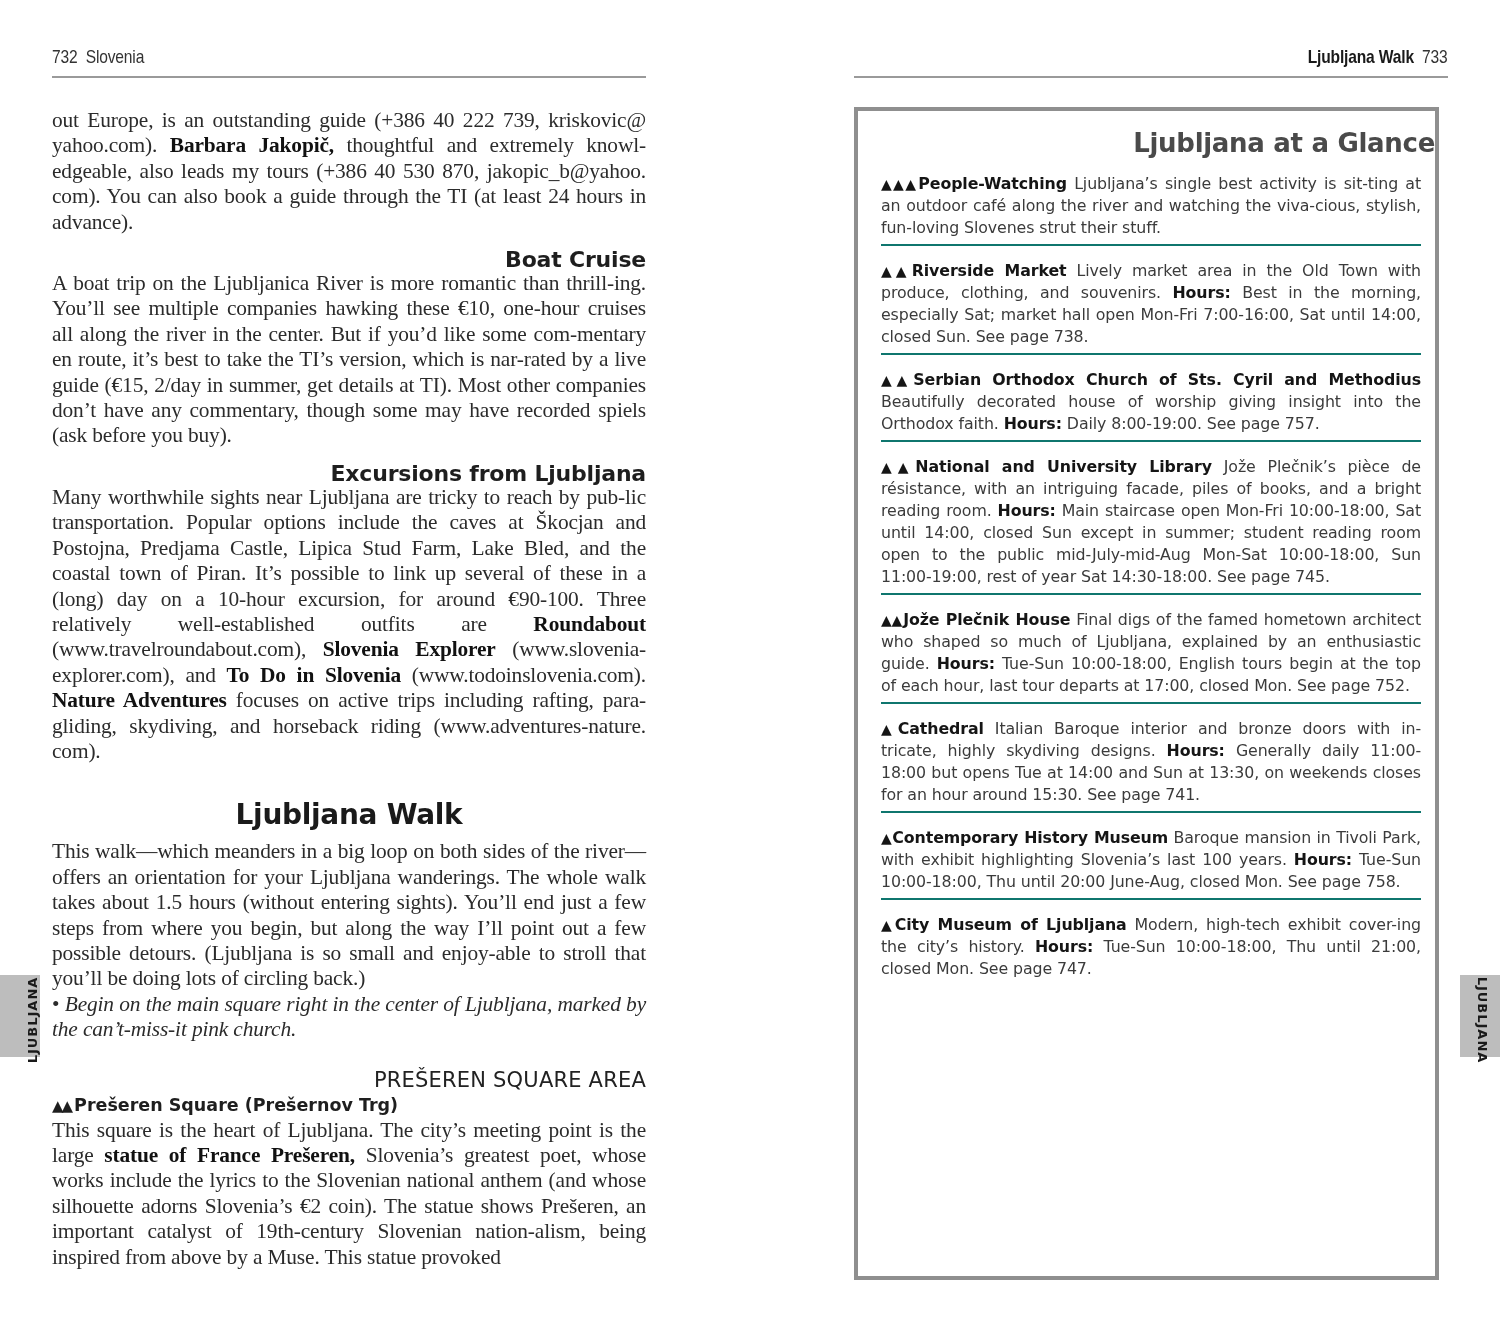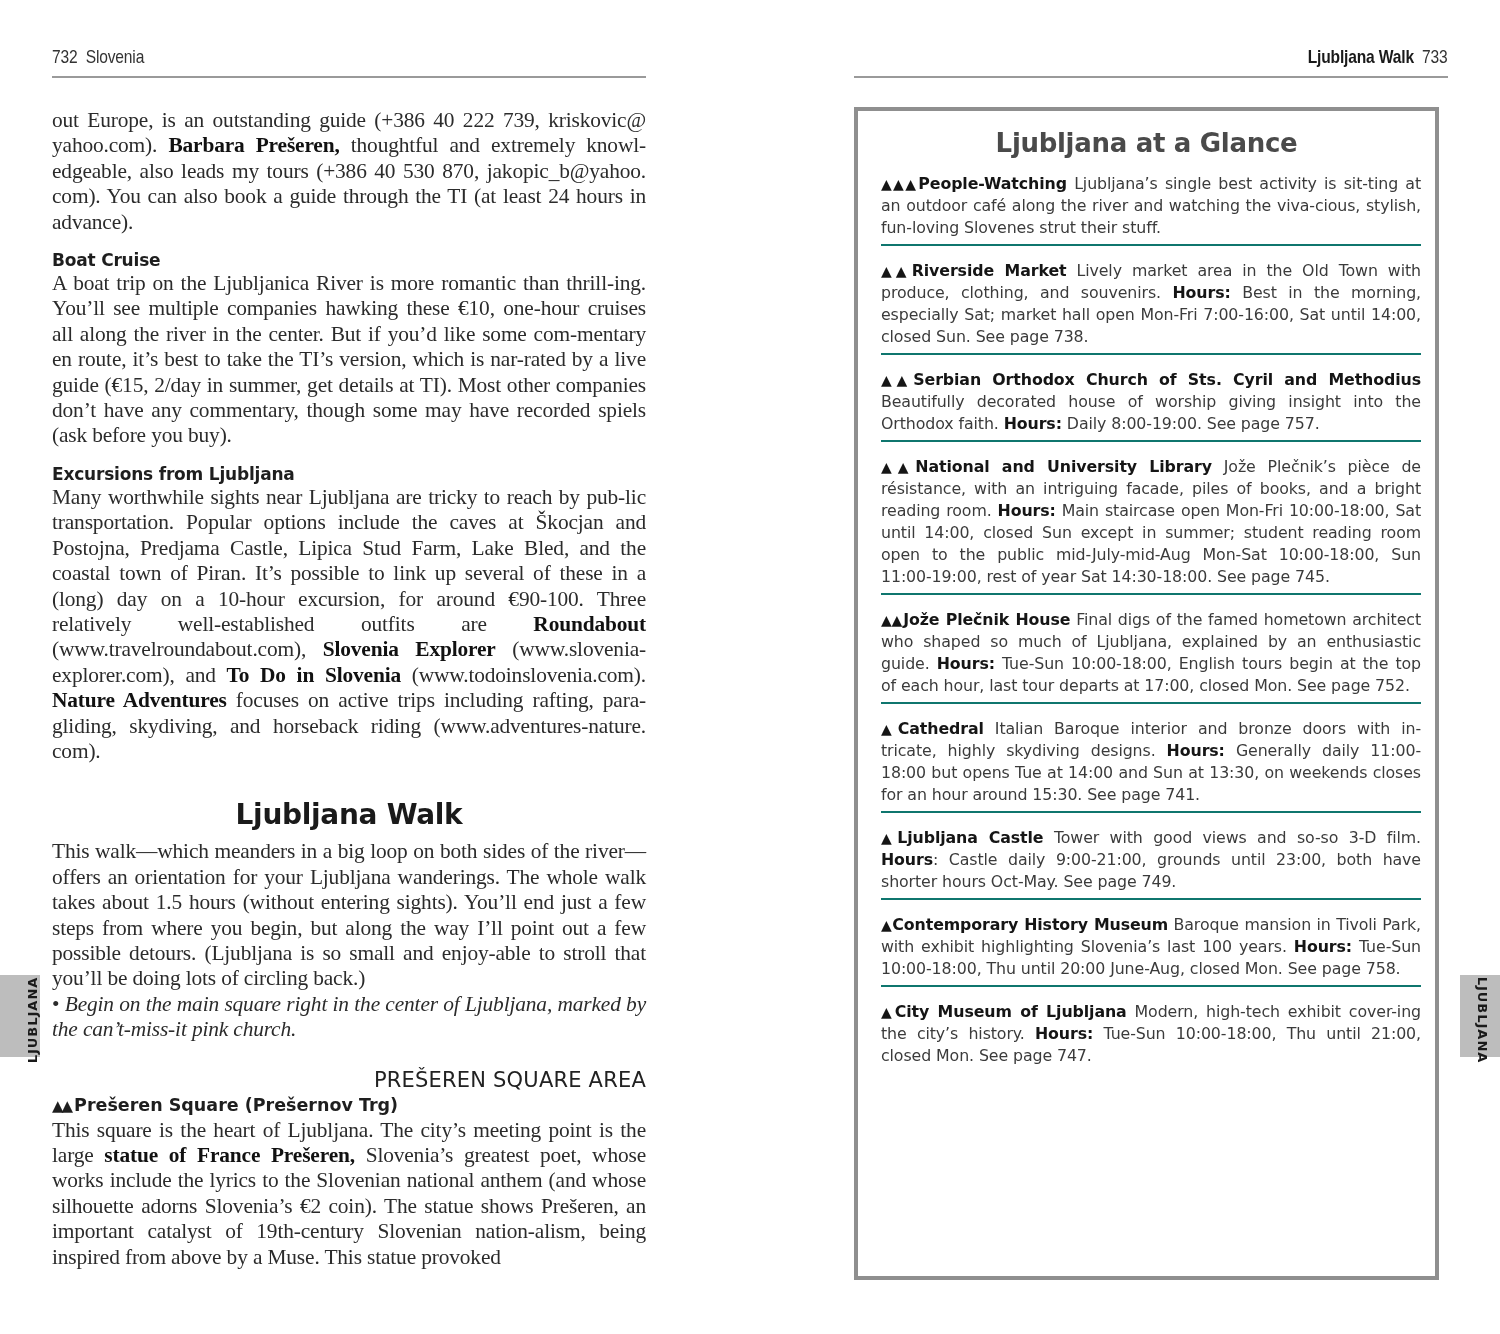--- a/index.html
+++ b/index.html
@@ -17,56 +17,56 @@
     .run-head .sec { margin-left: 10px; }
     .run-head-right .sec { font-weight: bold; margin-left: 0; margin-right: 10px; color: #1a1a1a; }
     .rule { position: absolute; top: 76px; height: 2px; background: #9a9a9a; }
     .rule-left { left: 52px; width: 594px; }
     .rule-right { left: 54px; width: 594px; }
 
     
     .col-left { position: absolute; left: 52px; top: 108px; width: 594px; }
     .serif { font-family: "Liberation Serif", "DejaVu Serif", serif; font-size: 21.4px; line-height: 25.4px; text-align: justify; color: #2b2b2b; letter-spacing: -0.15px; }
     .serif b { color: #111; }
-    .subhead { font-family: "DejaVu Sans", sans-serif; font-weight: bold; font-size: 17px; line-height: 22px; color: #1e1e1e; margin-top: 14px; letter-spacing: -0.2px; }
+    .subhead { font-family: "DejaVu Sans", sans-serif; font-weight: bold; font-size: 22px; line-height: 22px; color: #1e1e1e; margin-top: 14px; letter-spacing: -0.2px; text-align: right; }
     .h-walk { font-family: "DejaVu Sans", sans-serif; font-weight: bold; font-size: 28px; text-align: center; margin: 34px 0 8px 0; color: #1a1a1a; letter-spacing: -0.3px; }
     .italic-step { font-style: italic; }
     .area-head { font-family: "DejaVu Sans", sans-serif; font-size: 21px; margin-top: 24px; line-height: 26px; color: #222; letter-spacing: 0.2px; text-align: right; }
     .sight-head { font-family: "DejaVu Sans", sans-serif; font-weight: bold; font-size: 17.5px; line-height: 24px; color: #1e1e1e; }
     .tri { letter-spacing: -2px; margin-right: 3px; font-size: 15px; }
 
     
     .thumb { position: absolute; top: 975px; height: 82px; width: 40px; background: #bdbdbd; }
     .thumb-left { left: 0; }
     .thumb-right { right: 0; left: auto; }
     .thumb-text { position: absolute; font-family: "DejaVu Sans", sans-serif; font-weight: bold; font-size: 13px; letter-spacing: 1px; color: #1a1a1a; white-space: nowrap; }
     .thumb-left .thumb-text { left: 32px; top: 45px; transform: translate(-50%, -50%) rotate(-90deg); }
     .thumb-right .thumb-text { left: 22px; top: 45px; transform: translate(-50%, -50%) rotate(90deg); }
 
     
     .glance { position: absolute; left: 54px; top: 107px; width: 585px; height: 1173px; border: 4px solid #8f8f8f; box-sizing: border-box; }
-    .glance-title { font-family: "DejaVu Sans", sans-serif; font-weight: bold; font-size: 26px; color: #4a4a4a; text-align: center; margin-top: 17px; letter-spacing: -0.3px; }
+    .glance-title { font-family: "DejaVu Sans", sans-serif; font-weight: bold; font-size: 26px; color: #4a4a4a; text-align: right; margin-top: 17px; letter-spacing: -0.3px; }
     .glance-list { position: absolute; left: 23px; width: 540px; top: 62px; }
     .g-item { font-family: "DejaVu Sans", sans-serif; font-size: 15.8px; line-height: 22px; color: #3b3b3b; text-align: justify; border-bottom: 2px solid #0f766e; padding-bottom: 5px; margin-bottom: 14px; letter-spacing: -0.1px; }
     .g-item:last-child { border-bottom: none; }
     .g-item b { color: #151515; }
     .g-name { font-weight: bold; color: #151515; }
     .g-tri { color: #151515; letter-spacing: -1px; font-size: 14px; margin-right: 1px; }
   </style>
 </head>
 <body>
 
 <div class="page page-left">
   <div class="run-head run-head-left">
     <span class="pg">732</span><span class="sec">Slovenia</span>
   </div>
   <div class="rule rule-left"></div>
 
   <div class="col-left">
-    <p class="serif" style="margin:0;"><span>out Europe, is an outstanding guide (+386 40 222 739, kriskovic@ yahoo.com). </span><b>Barbara Prešeren,</b><span> thoughtful and extremely knowl-edgeable, also leads my tours (+386 40 530 870, jakopic_b@yahoo. com). You can also book a guide through the TI (at least 24 hours in advance).</span></p>
+    <p class="serif" style="margin:0;"><span>out Europe, is an outstanding guide (+386 40 222 739, kriskovic@ yahoo.com). </span><b>Barbara Jakopič,</b><span> thoughtful and extremely knowl-edgeable, also leads my tours (+386 40 530 870, jakopic_b@yahoo. com). You can also book a guide through the TI (at least 24 hours in advance).</span></p>
 
     <div class="subhead">Boat Cruise</div>
     <p class="serif" style="margin:0;">A boat trip on the Ljubljanica River is more romantic than thrill-ing. You’ll see multiple companies hawking these €10, one-hour cruises all along the river in the center. But if you’d like some com-mentary en route, it’s best to take the TI’s version, which is nar-rated by a live guide (€15, 2/day in summer, get details at TI). Most other companies don’t have any commentary, though some may have recorded spiels (ask before you buy).</p>
 
     <div class="subhead">Excursions from Ljubljana</div>
     <p class="serif" style="margin:0;"><span>Many worthwhile sights near Ljubljana are tricky to reach by pub-lic transportation. Popular options include the caves at Škocjan and Postojna, Predjama Castle, Lipica Stud Farm, Lake Bled, and the coastal town of Piran. It’s possible to link up several of these in a (long) day on a 10-hour excursion, for around €90-100. Three relatively well-established outfits are </span><b>Roundabout</b><span> (www.travelroundabout.com), </span><b>Slovenia Explorer</b><span> (www.slovenia-explorer.com), and </span><b>To Do in Slovenia</b><span> (www.todoinslovenia.com). </span><b>Nature Adventures</b><span> focuses on active trips including rafting, para-gliding, skydiving, and horseback riding (www.adventures-nature. com).</span></p>
 
     <div class="h-walk">Ljubljana Walk</div>
     <p class="serif" style="margin:0;">This walk—which meanders in a big loop on both sides of the river—offers an orientation for your Ljubljana wanderings. The whole walk takes about 1.5 hours (without entering sights). You’ll end just a few steps from where you begin, but along the way I’ll point out a few possible detours. (Ljubljana is so small and enjoy-able to stroll that you’ll be doing lots of circling back.)</p>
     <p class="serif" style="margin:0;"><span>•</span> <span class="italic-step">Begin on the main square right in the center of Ljubljana, marked by the can’t-miss-it pink church.</span></p>
@@ -89,21 +89,20 @@
 
   <div class="glance">
     <div class="glance-title">Ljubljana at a Glance</div>
     <div class="glance-list" id="glance-list">
         <div class="g-item"><span class="g-tri">▲▲▲</span><span class="g-name">People-Watching</span><span> Ljubljana’s single best activity is sit-ting at an outdoor café along the river and watching the viva-cious, stylish, fun-loving Slovenes strut their stuff.</span><b></b><span></span></div>
         <div class="g-item"><span class="g-tri">▲▲</span><span class="g-name">Riverside Market</span><span> Lively market area in the Old Town with produce, clothing, and souvenirs. </span><b>Hours:</b><span> Best in the morning, especially Sat; market hall open Mon-Fri 7:00-16:00, Sat until 14:00, closed Sun. See page 738.</span></div>
         <div class="g-item"><span class="g-tri">▲▲</span><span class="g-name">Serbian Orthodox Church of Sts. Cyril and Methodius</span><span> Beautifully decorated house of worship giving insight into the Orthodox faith. </span><b>Hours:</b><span> Daily 8:00-19:00. See page 757.</span></div>
         <div class="g-item"><span class="g-tri">▲▲</span><span class="g-name">National and University Library</span><span> Jože Plečnik’s pièce de résistance, with an intriguing facade, piles of books, and a bright reading room. </span><b>Hours:</b><span> Main staircase open Mon-Fri 10:00-18:00, Sat until 14:00, closed Sun except in summer; student reading room open to the public mid-July-mid-Aug Mon-Sat 10:00-18:00, Sun 11:00-19:00, rest of year Sat 14:30-18:00. See page 745.</span></div>
         <div class="g-item"><span class="g-tri">▲▲</span><span class="g-name">Jože Plečnik House</span><span> Final digs of the famed hometown architect who shaped so much of Ljubljana, explained by an enthusiastic guide. </span><b>Hours:</b><span> Tue-Sun 10:00-18:00, English tours begin at the top of each hour, last tour departs at 17:00, closed Mon. See page 752.</span></div>
         <div class="g-item"><span class="g-tri">▲</span><span class="g-name">Cathedral</span><span> Italian Baroque interior and bronze doors with in-tricate, highly skydiving designs. </span><b>Hours:</b><span> Generally daily 11:00-18:00 but opens Tue at 14:00 and Sun at 13:30, on weekends closes for an hour around 15:30. See page 741.</span></div>
-        <div class="g-item"><span class="g-tri">▲</span><span class="g-name">Ljubljana Castle</span><span> Tower with good views and so-so 3-D film. </span><b>Hours</b><span>: Castle daily 9:00-21:00, grounds until 23:00, both have shorter hours Oct-May. See page 749.</span></div>
         <div class="g-item"><span class="g-tri">▲</span><span class="g-name">Contemporary History Museum</span><span> Baroque mansion in Tivoli Park, with exhibit highlighting Slovenia’s last 100 years. </span><b>Hours:</b><span> Tue-Sun 10:00-18:00, Thu until 20:00 June-Aug, closed Mon. See page 758.</span></div>
         <div class="g-item"><span class="g-tri">▲</span><span class="g-name">City Museum of Ljubljana</span><span> Modern, high-tech exhibit cover-ing the city’s history. </span><b>Hours:</b><span> Tue-Sun 10:00-18:00, Thu until 21:00, closed Mon. See page 747.</span></div>
       </div>
   </div>
 
   <div class="thumb thumb-right">
     <span class="thumb-text">LJUBLJANA</span>
   </div>
 </div>
 

